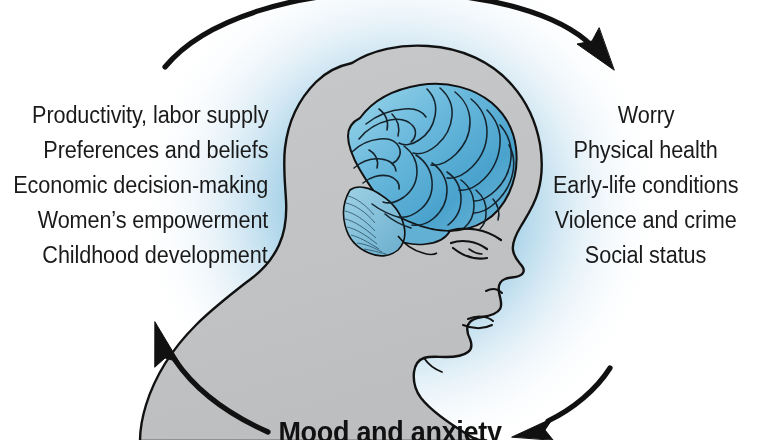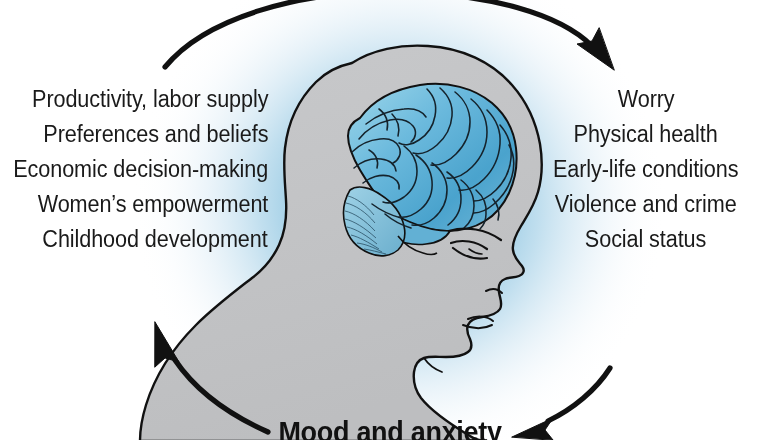--- a/index.html
+++ b/index.html
@@ -28,20 +28,21 @@
   #arrows {
     position: absolute;
     inset: 0;
     z-index: 3;
   }
   .text-col {
     position: absolute;
     z-index: 4;
     display: flex;
     flex-direction: column;
+    margin-top: 16px;
   }
   .text-col-left {
     left: 0px;
     top: 82px;
     width: 268px;
     align-items: flex-end;
   }
   .text-col-right {
     left: 512px;
     top: 82px;

